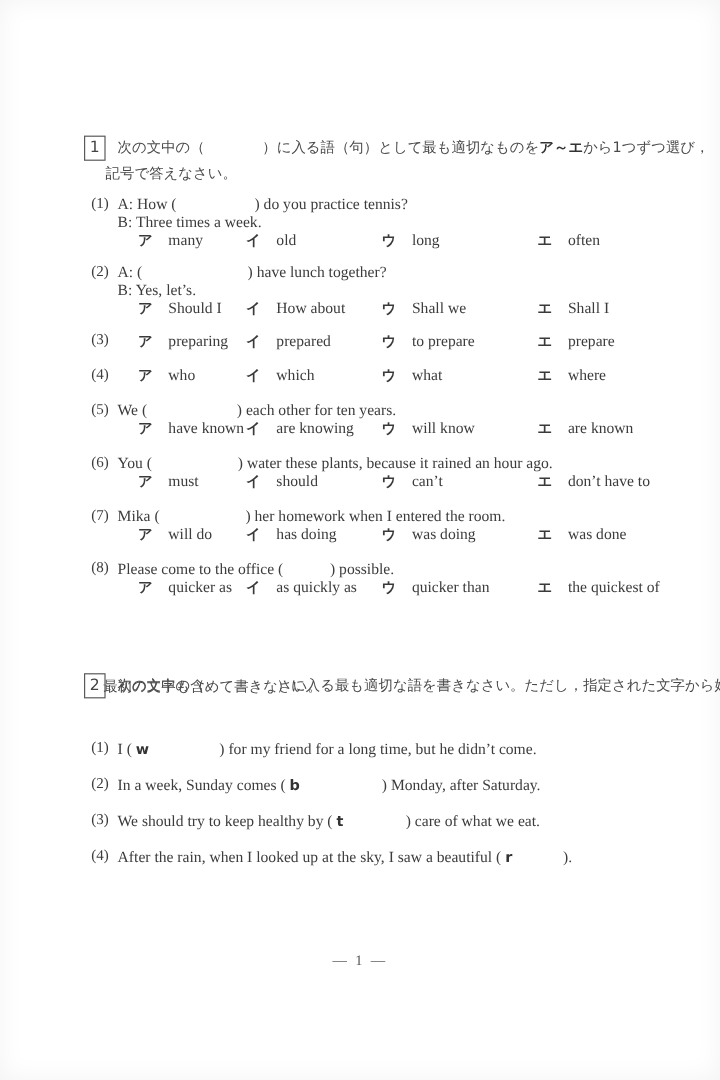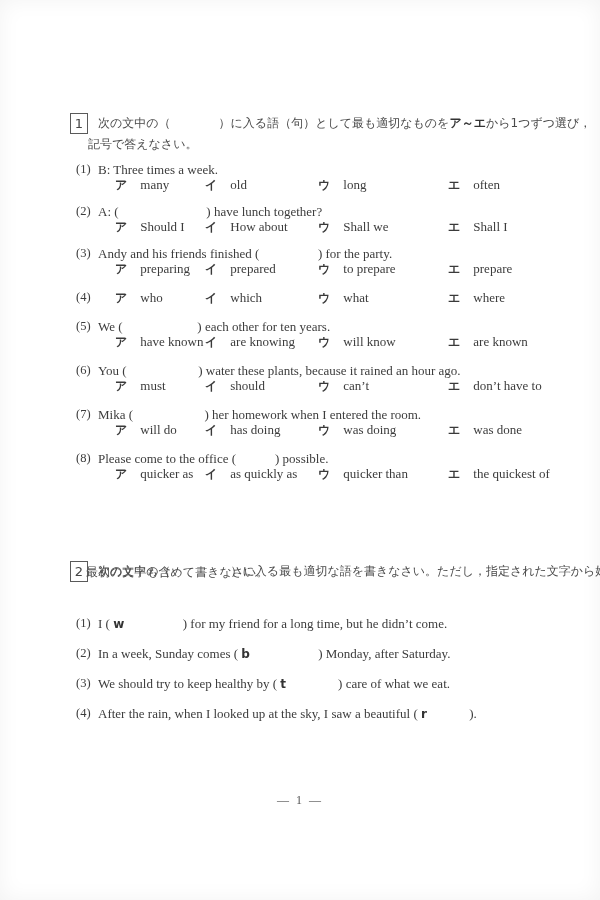--- a/index.html
+++ b/index.html
@@ -46,43 +46,44 @@
 <div class="secbox" style="left:70px;top:113px;">
   <span>1</span>
 </div>
 <div class="abs instr jp" style="left:98px;top:116px;"><span>次の文中の（　　　　）に入る語（句）として最も適切なものを</span><b>ア～エ</b><span>から1つずつ選び，</span></div>
 <div class="abs instr jp" style="left:88px;top:137px;">記号で答えなさい。</div>
 
 <div class="qwrap" style="top:162px;">
 
   <div class="q gap12">
     <span class="qnum en">(1)</span>
+    <div class="line en">A: How (                    ) do you practice tennis?</div>
     <div class="line en">B: Three times a week.</div>
     <div class="opts">
       <span class="opt o1"><span class="kana">ア</span><span class="en">many</span></span>
       <span class="opt o2"><span class="kana">イ</span><span class="en">old</span></span>
       <span class="opt o3"><span class="kana">ウ</span><span class="en">long</span></span>
       <span class="opt o4"><span class="kana">エ</span><span class="en">often</span></span>
     </div>
   </div>
 
   <div class="q gap12">
     <span class="qnum en">(2)</span>
     <div class="line en">A: (                           ) have lunch together?</div>
+    <div class="line en">B: Yes, let’s.</div>
     <div class="opts">
       <span class="opt o1"><span class="kana">ア</span><span class="en">Should I</span></span>
       <span class="opt o2"><span class="kana">イ</span><span class="en">How about</span></span>
       <span class="opt o3"><span class="kana">ウ</span><span class="en">Shall we</span></span>
       <span class="opt o4"><span class="kana">エ</span><span class="en">Shall I</span></span>
     </div>
   </div>
 
   <div class="q gap14">
     <span class="qnum en">(3)</span>
-    <div class="line en">Andy and his friends finished (                  ) for the party.</div>
     <div class="opts">
       <span class="opt o1"><span class="kana">ア</span><span class="en">preparing</span></span>
       <span class="opt o2"><span class="kana">イ</span><span class="en">prepared</span></span>
       <span class="opt o3"><span class="kana">ウ</span><span class="en">to prepare</span></span>
       <span class="opt o4"><span class="kana">エ</span><span class="en">prepare</span></span>
     </div>
   </div>
 
   <div class="q gap14">
     <span class="qnum en">(4)</span>

